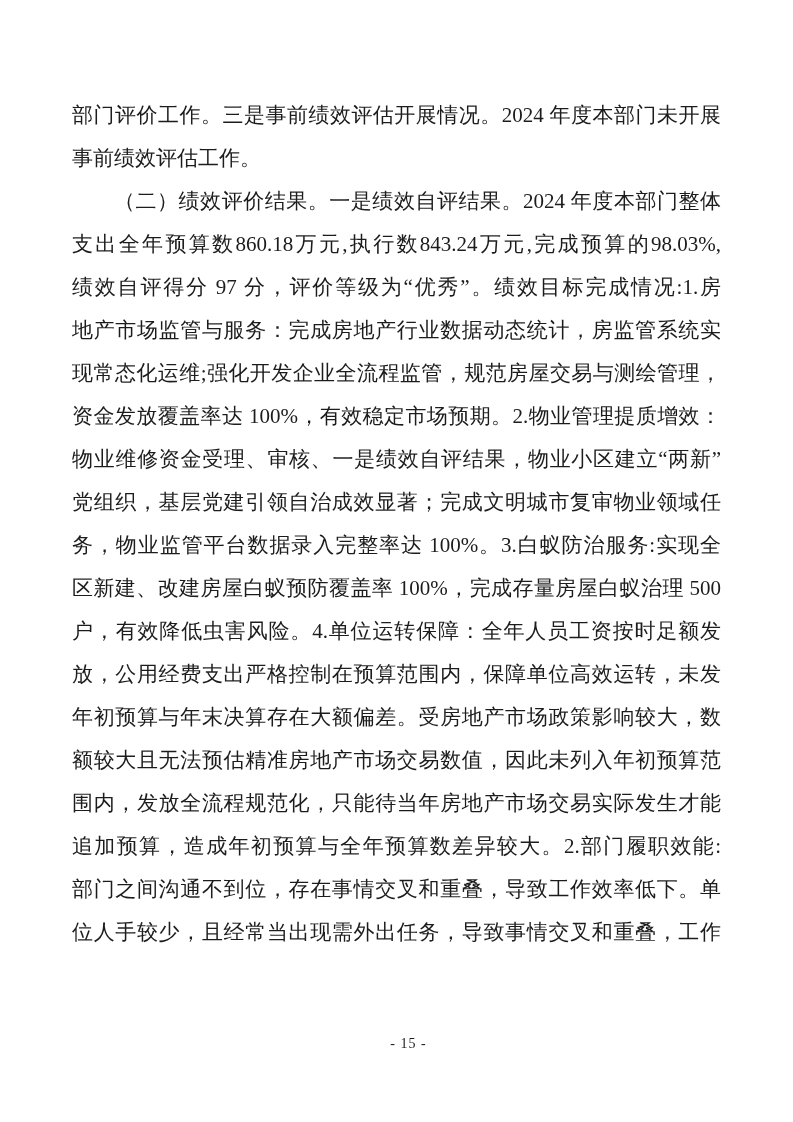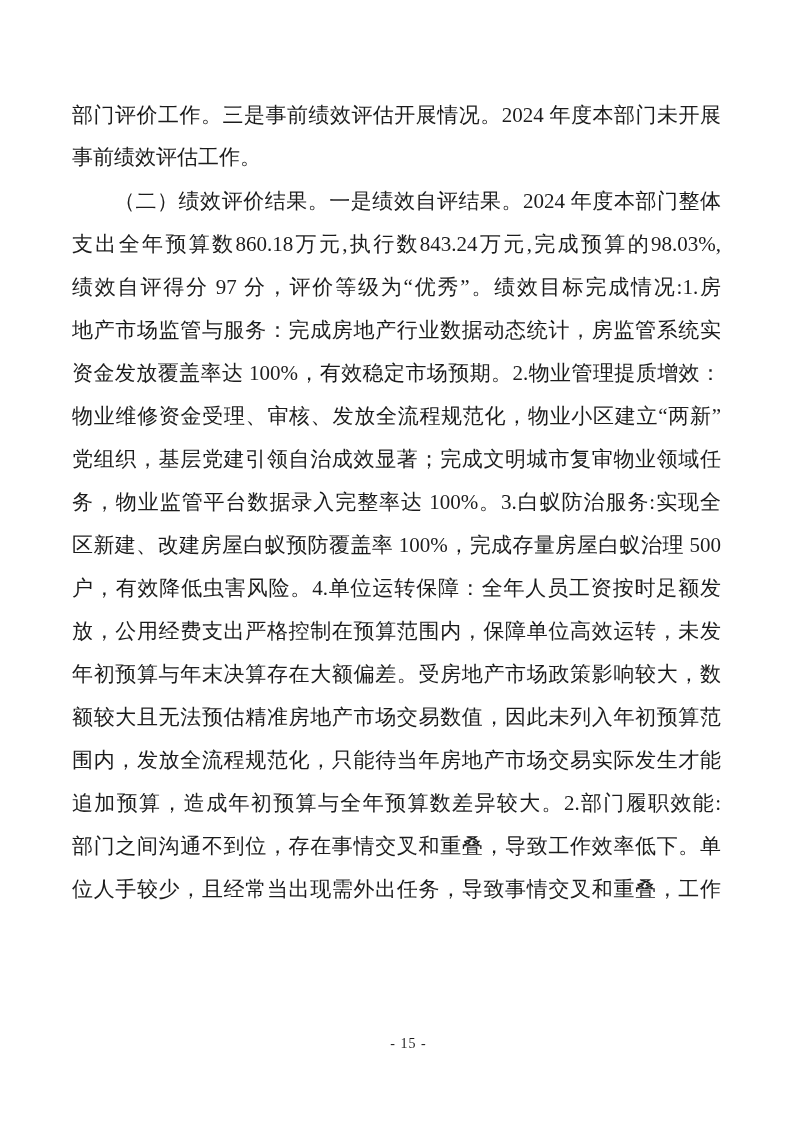--- a/index.html
+++ b/index.html
@@ -26,21 +26,20 @@
     font-size: 21px;
     line-height: 43px;
     height: 43px;
     overflow: hidden;
     text-align: justify;
     text-align-last: justify;
     white-space: normal;
   }
   .line.para-end {
     text-align-last: left;
-    font-family: Liberation Mono, monospace;
   }
   .line.indent {
     text-indent: 42px;
   }
   .line .bold {
     font-weight: 400;
   }
   .footer {
     position: absolute;
     left: 0;
@@ -63,25 +62,26 @@
   <div class="line para-end"><span>事前绩效评估工作。</span></div>
 
   <div class="line indent"><span class="bold">（二）绩效评价结果。</span><span>一是绩效自评结果。2024 年度本部门整体</span></div>
 
   <div class="line"><span>支出全年预算数860.18万元,执行数843.24万元,完成预算的98.03%,</span></div>
 
   <div class="line"><span>绩效自评得分 97 分，评价等级为“优秀”。绩效目标完成情况:1.房</span></div>
 
   <div class="line"><span>地产市场监管与服务：完成房地产行业数据动态统计，房监管系统实</span></div>
 
+  <div class="line"><span>现常态化运维;强化开发企业全流程监管，规范房屋交易与测绘管理，</span></div>
 
 
   <div class="line"><span>资金发放覆盖率达 100%，有效稳定市场预期。2.物业管理提质增效：</span></div>
 
-  <div class="line"><span>物业维修资金受理、审核、发放全流程规范化，物业小区建立“两新”</span></div>
+  <div class="line"><span>物业维修资金受理、审核、一是绩效自评结果，物业小区建立“两新”</span></div>
 
   <div class="line"><span>党组织，基层党建引领自治成效显著；完成文明城市复审物业领域任</span></div>
 
   <div class="line"><span>务，物业监管平台数据录入完整率达 100%。3.白蚁防治服务:实现全</span></div>
 
   <div class="line"><span>区新建、改建房屋白蚁预防覆盖率 100%，完成存量房屋白蚁治理 500</span></div>
 
   <div class="line"><span>户，有效降低虫害风险。4.单位运转保障：全年人员工资按时足额发</span></div>
 
   <div class="line"><span>放，公用经费支出严格控制在预算范围内，保障单位高效运转，未发</span></div>

